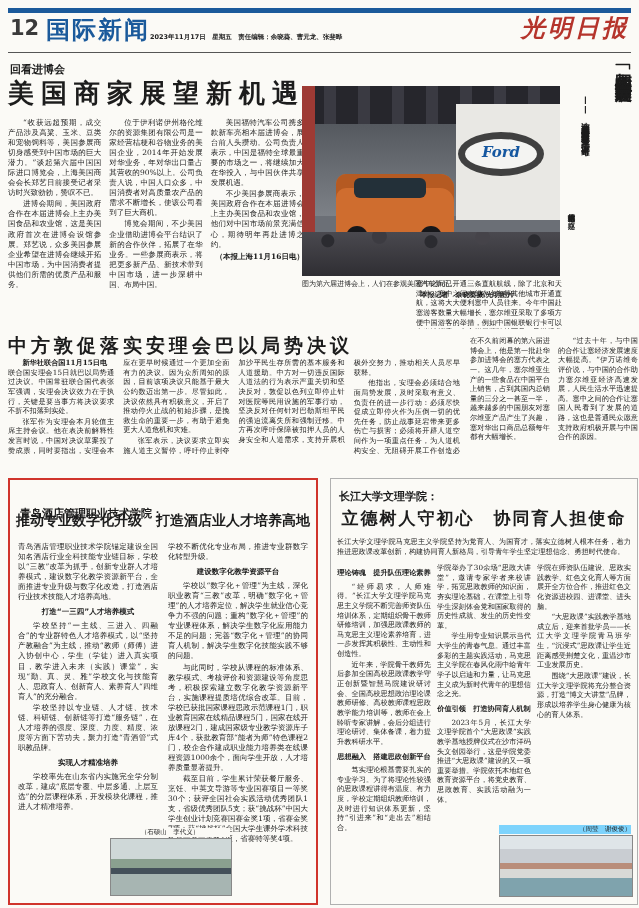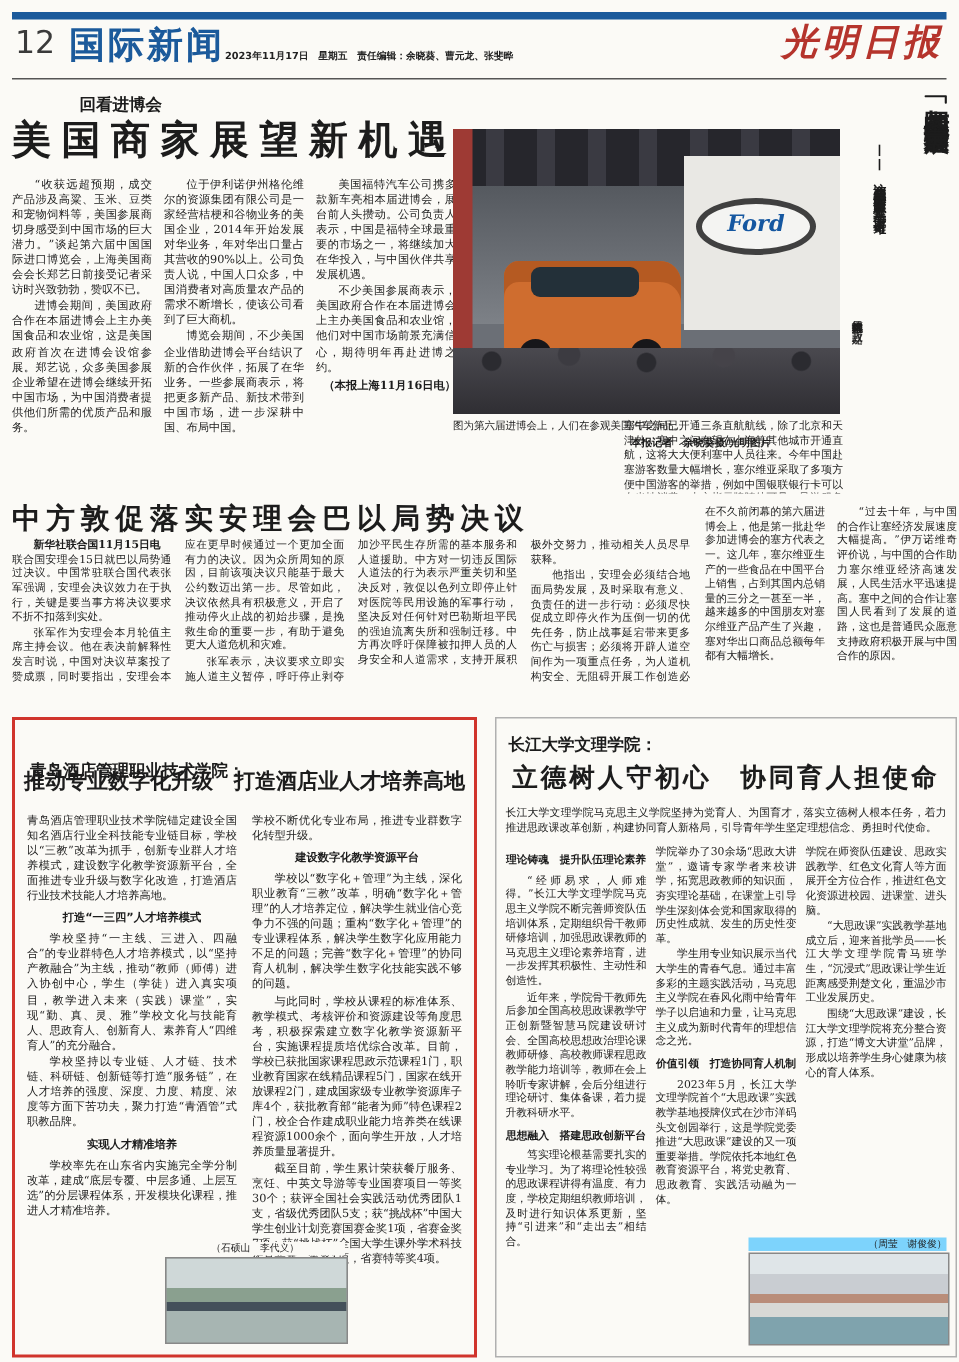--- a/index.html
+++ b/index.html
@@ -7,47 +7,47 @@
        font-family:"DejaVu Serif",serif;color:#1c1c1c;overflow:hidden;}
   .abs{position:absolute;}
   p{margin:0 0 1px 0;text-indent:2em;text-align:justify;}
   p.ni{text-indent:0;}
   .flow{overflow:hidden;line-height:1.34;text-align:justify;}
   .sub{font-weight:bold;text-align:center;font-family:"DejaVu Sans",sans-serif;margin:5px 0 4px 0;text-indent:0;}
   .dl{font-weight:bold;text-align:right;text-indent:0;margin-top:2px;}
   .hairline{background:#555;height:1px;}
   
   .topbar{background:#1b5a9b;height:5px;}
-  .pageno{font-family:"DejaVu Sans",sans-serif;font-size:21px;color:#3a3a3a;font-weight:normal;}
+  .pageno{font-family:"DejaVu Sans",sans-serif;font-size:21px;color:#3a3a3a;font-weight:bold;}
   .section{font-family:"DejaVu Sans",sans-serif;font-size:24px;color:#1b5a9b;font-weight:bold;letter-spacing:2px;}
   .dateline-top{font-size:6.5px;color:#222;font-family:"DejaVu Sans",sans-serif;font-weight:bold;}
   .masthead{font-size:24px;color:#b5342c;font-weight:bold;font-style:italic;letter-spacing:3px;}
   
-  .kicker{font-family:Liberation Mono, monospace;font-weight:bold;font-size:11px;margin-left:43px;}
+  .kicker{font-family:Liberation Mono, monospace;font-weight:bold;font-size:11px;}
   .head1{font-family:"DejaVu Sans",sans-serif;font-weight:bold;font-size:26px;letter-spacing:7px;white-space:nowrap;}
   .head2{font-family:"DejaVu Sans",sans-serif;font-weight:bold;font-size:19px;letter-spacing:4px;white-space:nowrap;}
   .body-sm{font-size:7.5px;}
   .body-xs{font-size:7.2px;}
   .caption{font-size:7px;line-height:1.4;}
   .caption .credit{font-weight:bold;display:block;text-align:right;}
   
   .vwrap{width:74px;height:278px;}
   .vtitle{writing-mode:vertical-rl;font-family:"DejaVu Sans",sans-serif;font-weight:bold;
           font-size:17px;letter-spacing:1px;position:absolute;right:2px;top:0;}
   .vsub{writing-mode:vertical-rl;font-family:"DejaVu Sans",sans-serif;font-weight:bold;
         font-size:8.5px;position:absolute;right:46px;top:38px;letter-spacing:1px;}
   .vby{writing-mode:vertical-rl;font-size:7.5px;position:absolute;left:2px;top:150px;}
   
   .photo{background:#6b6f76;overflow:hidden;}
   .ph-ceiling{position:absolute;left:0;top:0;width:100%;height:38px;
       background:repeating-linear-gradient(90deg,#26262c 0 22px,#3a3a42 22px 34px);}
   .ph-wall{position:absolute;left:0;top:38px;width:100%;height:92px;
       background:linear-gradient(#55595f,#7d8187);}
   .ph-panel{position:absolute;right:0;top:18px;width:104px;height:116px;background:#e9e8e4;}
-  .ph-oval{position:absolute;right:16px;top:46px;width:72px;height:30px;border:4px solid #404040;
+  .ph-oval{position:absolute;right:16px;top:46px;width:72px;height:30px;border:7px solid #404040;
       border-radius:50%;color:#1557a0;font-style:italic;font-weight:bold;font-size:15px;
       text-align:center;line-height:26px;background:#f4f4f2;}
   .ph-banner{position:absolute;left:0;top:0;width:13px;height:148px;background:#9e3a34;}
   .ph-car{position:absolute;left:34px;top:88px;width:118px;height:64px;background:#cf6d2f;
       border-radius:10px 14px 6px 6px;box-shadow:inset 0 14px 0 #b55a22;}
   .ph-win{position:absolute;left:52px;top:92px;width:72px;height:20px;background:#233039;border-radius:6px;}
   .ph-wheel{position:absolute;width:22px;height:22px;background:#17171a;border-radius:50%;top:140px;}
   .ph-crowd{position:absolute;left:0;bottom:0;width:100%;height:44px;
       background:radial-gradient(circle at 10% 20%,#2b2b30 6px,transparent 7px),
                  radial-gradient(circle at 30% 10%,#3c3b41 7px,transparent 8px),

